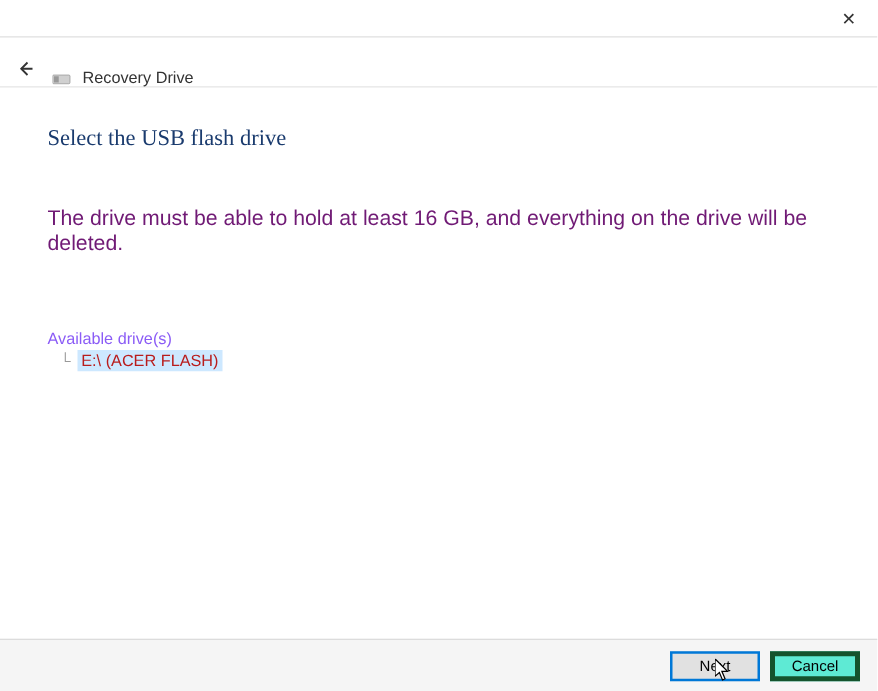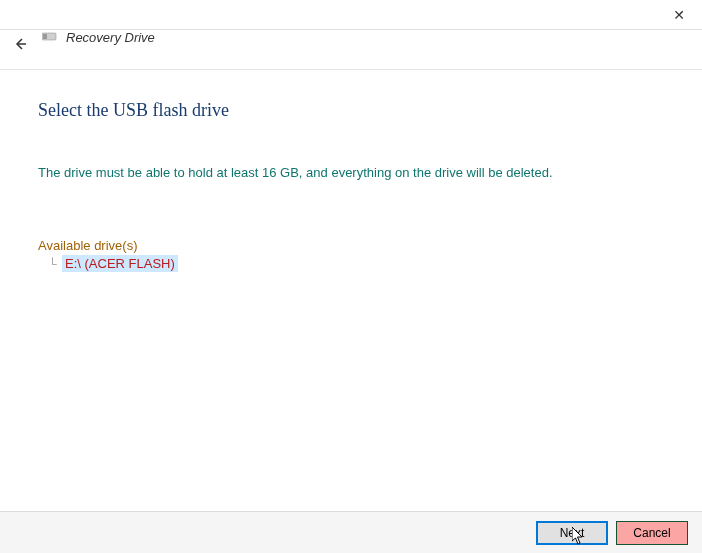--- a/index.html
+++ b/index.html
@@ -30,25 +30,24 @@
       display: flex;
       align-items: center;
       justify-content: center;
       cursor: pointer;
       font-size: 14px;
       color: #333;
     }
     .header {
       height: 40px;
       display: flex;
-      align-items: flex-start;
+      align-items: flex-end;
       padding: 0 6px;
       border-bottom: 1px solid #e5e5e5;
       gap: 8px;
-      font-style: italic;
     }
     .back-btn {
       width: 28px;
       height: 28px;
       display: flex;
       align-items: center;
       justify-content: center;
       cursor: pointer;
       color: #333;
     }
@@ -68,27 +67,27 @@
       padding: 30px 38px 0 38px;
     }
     .page-title {
       font-size: 18px;
       font-weight: 400;
       color: #1a3b6e;
       margin-bottom: 44px;
       font-family: Liberation Serif, serif;
     }
     .description {
-      font-size: 13px;
-      color: #0f766e;
+      font-size: 17px;
+      color: #701a75;
       margin-bottom: 58px;
     }
     .section-label {
       font-size: 13px;
-      color: #a16207;
+      color: #8b5cf6;
       margin-bottom: 2px;
     }
     .drive-list {
       margin-left: 10px;
     }
     .drive-item {
       display: flex;
       align-items: center;
       gap: 2px;
     }
@@ -115,22 +114,22 @@
       display: flex;
       justify-content: flex-end;
       align-items: center;
       padding-right: 14px;
       gap: 8px;
       background: #f5f5f5;
     }
     .btn {
       min-width: 72px;
       height: 24px;
-      border: 1px solid #14532d;
-      background: #fca5a5;
+      border: 4px solid #14532d;
+      background: #5eead4;
       font-family: inherit;
       font-size: 12px;
       color: #000;
       cursor: pointer;
       padding: 0 12px;
     }
     .btn-primary {
       border: 2px solid #0078d7;
       background: #e1e1e1;
     }

